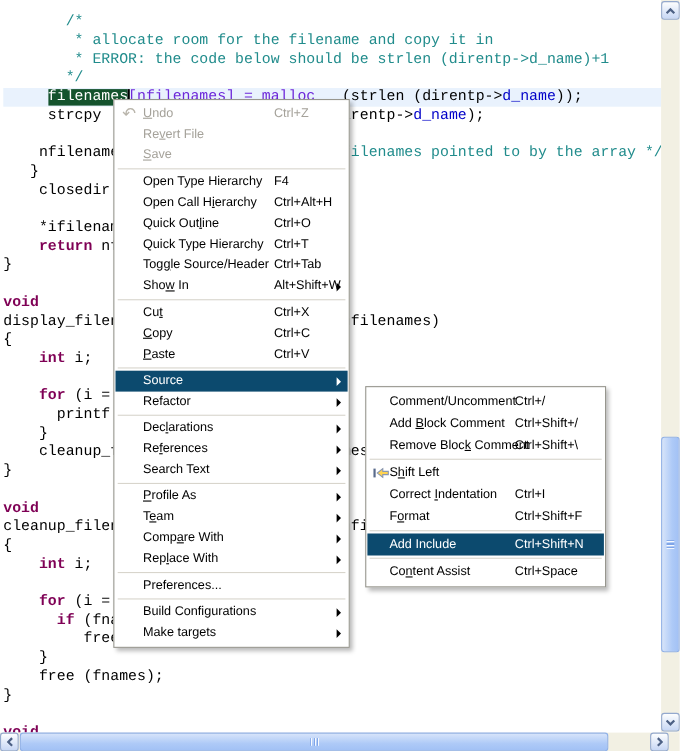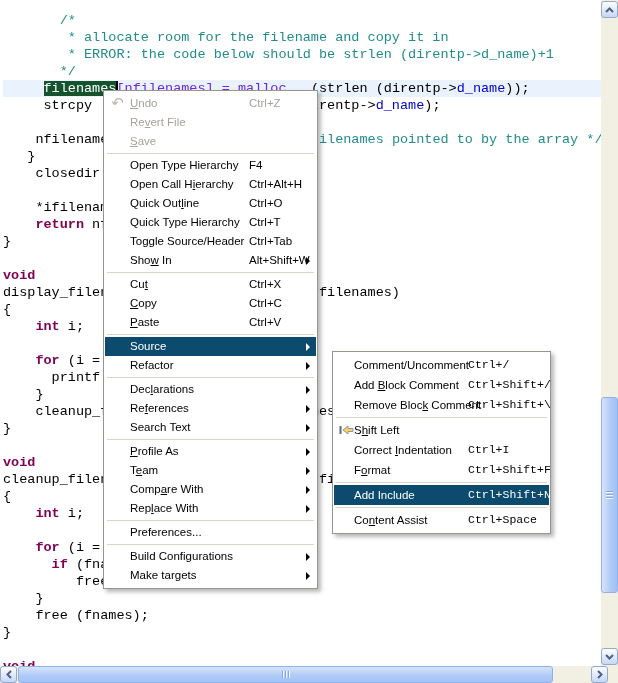--- a/index.html
+++ b/index.html
@@ -26,21 +26,21 @@
         box-shadow:3px 3px 4px rgba(0,0,0,.28);padding:3px 1px;box-sizing:border-box;
         font-size:11.5px;color:#000;}
   #context-menu{left:103px;top:90px;width:215px;}
   #source-submenu{left:320px;top:351px;width:219px;margin-left:12px;}
   .mi{position:relative;height:19px;line-height:19px;padding-left:25px;white-space:nowrap;}
   #source-submenu .mi{height:20px;line-height:20px;padding-left:20px;}
   .mi.hl{background:#0c4a6e;color:#fff;}
   .mi.dis{color:#A5A29A;}
   .mlabel u{text-underline-offset:1px;}
   .mshort{position:absolute;left:144px;top:0;}
-  #source-submenu .mshort{left:134px;font-family:Liberation Mono, monospace;}
+  #source-submenu .mshort{left:134px;}
   .marrow{position:absolute;right:6px;top:50%;margin-top:-4px;width:0;height:0;
           border-left:4px solid currentColor;border-top:4px solid transparent;border-bottom:4px solid transparent;}
   .msep{height:5px;position:relative;}
   .msep::after{content:"";position:absolute;left:2px;right:2px;top:2px;height:1px;background:#D8D5CC;}
   .micon{position:absolute;left:2px;top:0;width:21px;height:100%;
          display:flex;align-items:center;justify-content:center;}
   .undo-glyph{color:#B9B5AB;font-size:15px;line-height:1;font-family:"DejaVu Sans",sans-serif;}
 
   
   .vsb{position:absolute;left:601px;top:0;width:17px;height:666px;background:#F2F0E3;}

